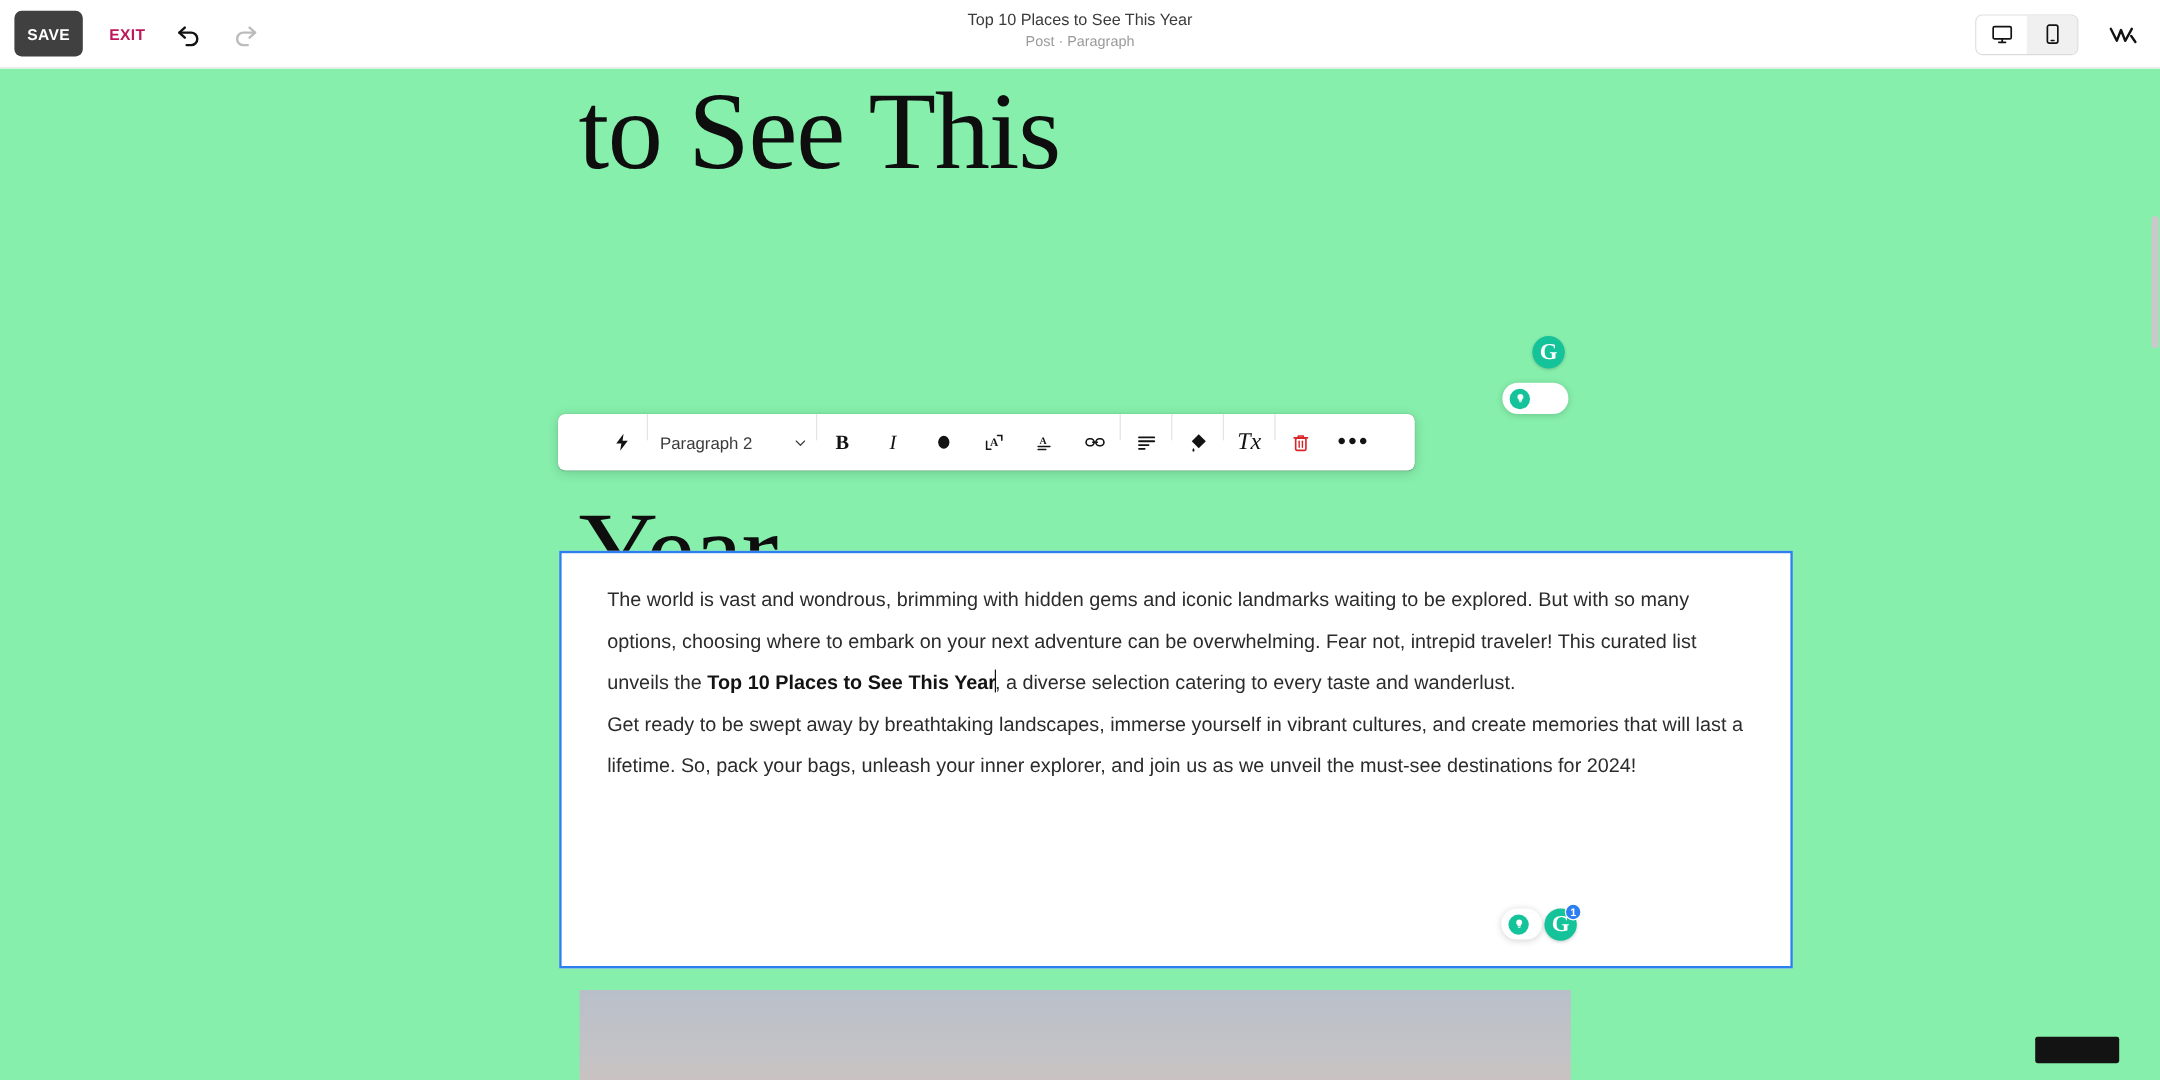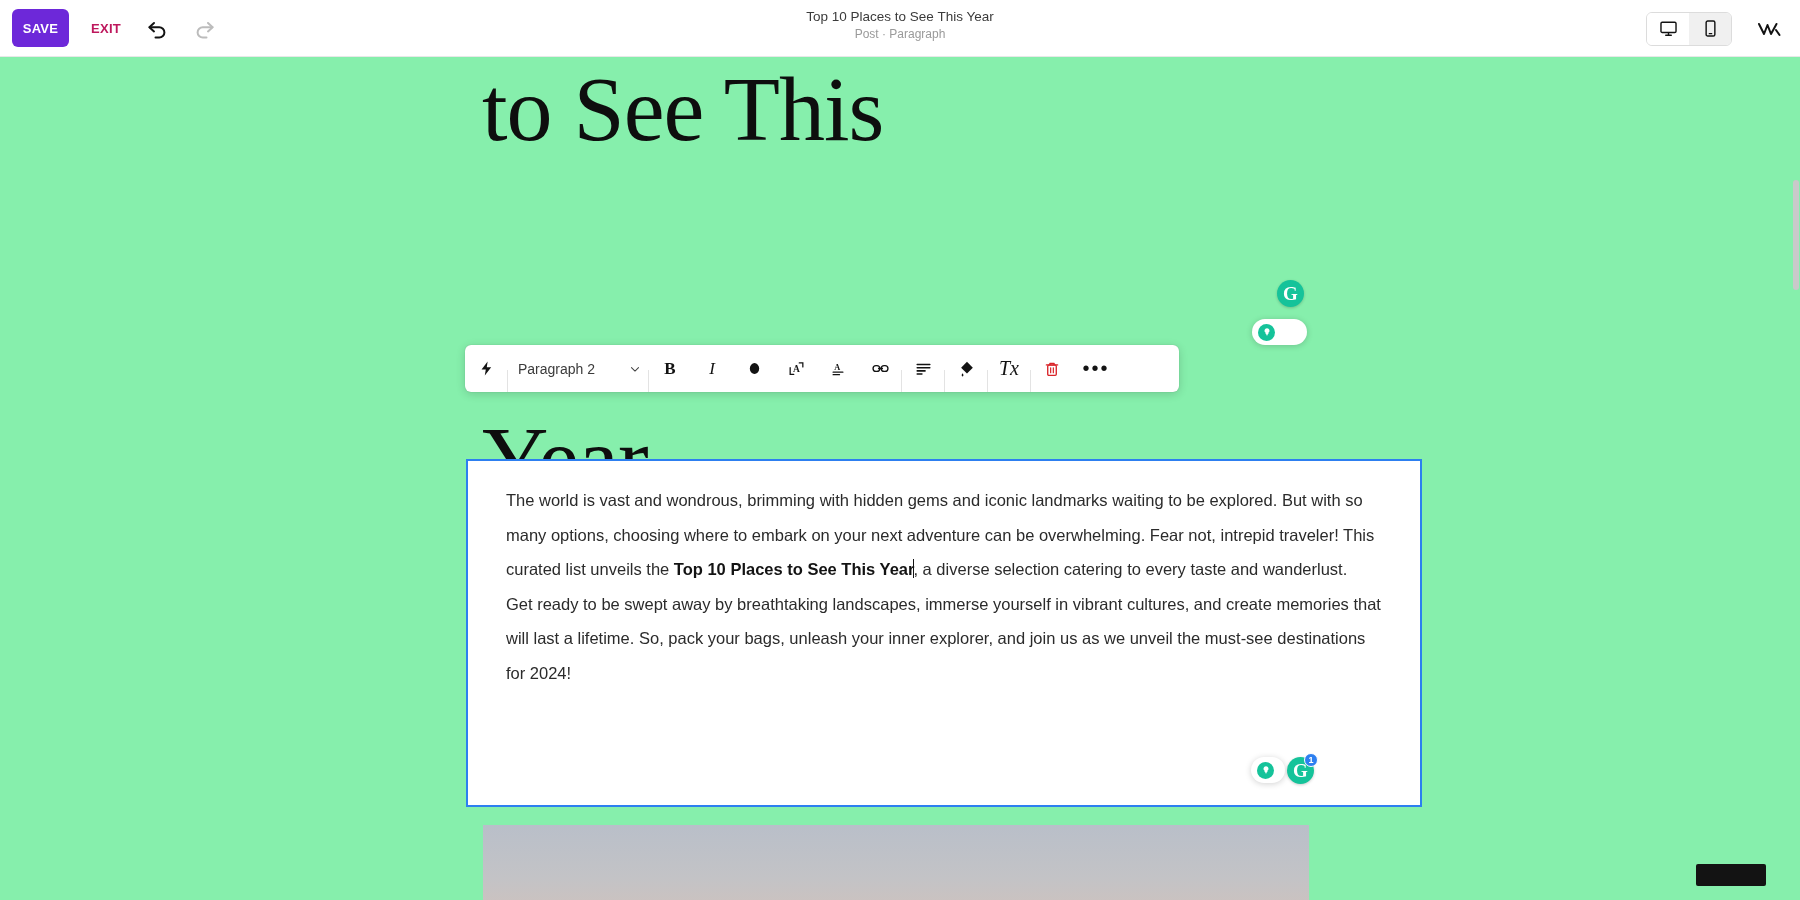--- a/index.html
+++ b/index.html
@@ -15,21 +15,21 @@
     position: absolute; top: 0; left: 0;
     width: 1800px; height: 57px;
     background: #ffffff;
     border-bottom: 1px solid #e8e8e8;
     display: flex; align-items: center;
     z-index: 50;
   }
   .save-btn {
     margin-left: 12px;
     width: 57px; height: 38px;
-    background: #6d28d9; color: #ffffff;
+    background: #404040; color: #ffffff;
     border-radius: 6px;
     display: flex; align-items: center; justify-content: center;
     font-size: 13px; font-weight: bold; letter-spacing: .3px;
     cursor: pointer; user-select: none;
   }
   .exit-btn {
     margin-left: 22px;
     font-size: 13px; font-weight: bold; color: #be185d;
     letter-spacing: .3px; cursor: pointer; user-select: none;
   }
@@ -88,42 +88,43 @@
   }
 
   
   .fmt-toolbar {
     position: absolute;
     left: 465px; top: 288px;
     width: 714px; height: 47px;
     background: #ffffff;
     border-radius: 6px;
     box-shadow: 0 2px 10px rgba(0,0,0,.16), 0 0 1px rgba(0,0,0,.25);
-    display: flex; align-items: flex-end;
+    display: flex; align-items: flex-start;
     z-index: 30;
+    padding-left: 32px;
   }
   .fmt-item {
     height: 47px; display: flex; align-items: center; justify-content: center;
     cursor: pointer; color: #131313;
   }
   .fmt-icon { width: 42px; }
   .fmt-sep { width: 1px; height: 22px; background: #e3e3e3; flex: none; }
   .para-select {
     display: flex; align-items: center; justify-content: space-between;
     width: 140px; padding: 0 6px 0 10px; height: 47px; cursor: pointer;
   }
   .para-label { font-size: 14px; color: #3b3b3b; }
   .fmt-dots { width: 46px; letter-spacing: 2px; font-size: 20px; color:#131313; }
   .trash { color: #d9252a; }
 
   
   .text-block {
     position: absolute;
     left: 466px; top: 402px;
-    width: 956px; height: 348px;
+    width: 1028px; height: 348px;
     border: 2px solid #2d7ff0;
     background: #ffffff;
     z-index: 10;
   }
   .para {
     font-size: 16.5px; line-height: 34.5px;
     color: #2b2b2b;
     margin: 0 38px;
   }
   .para.first { margin-top: 22px; }

